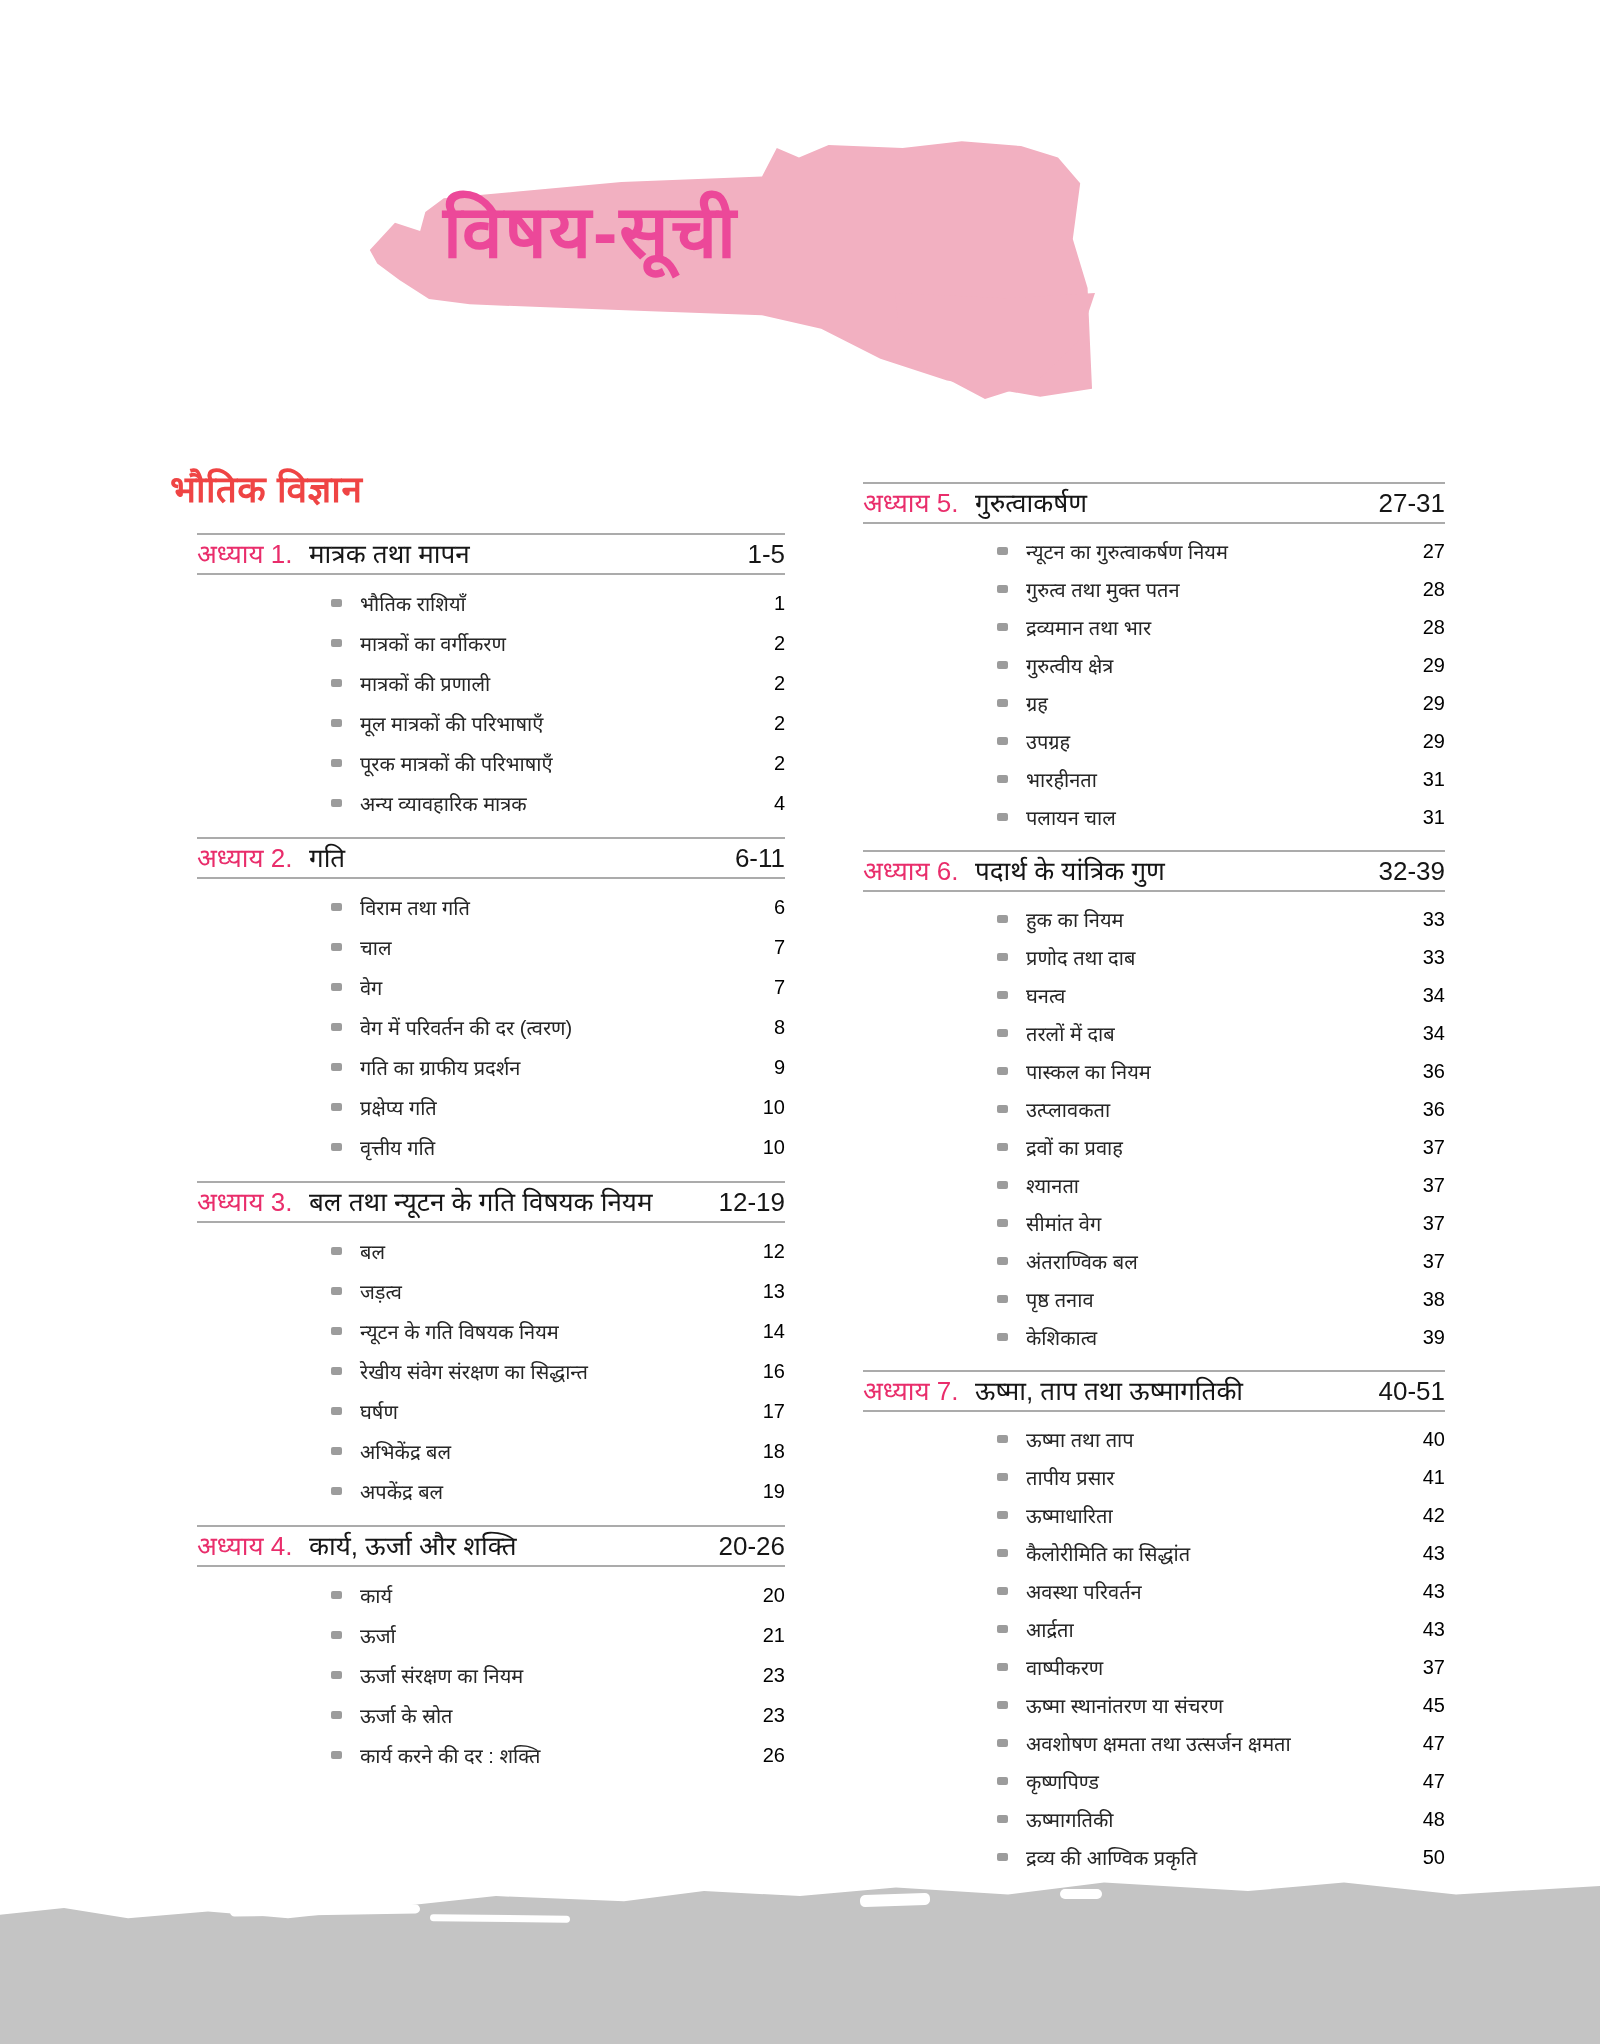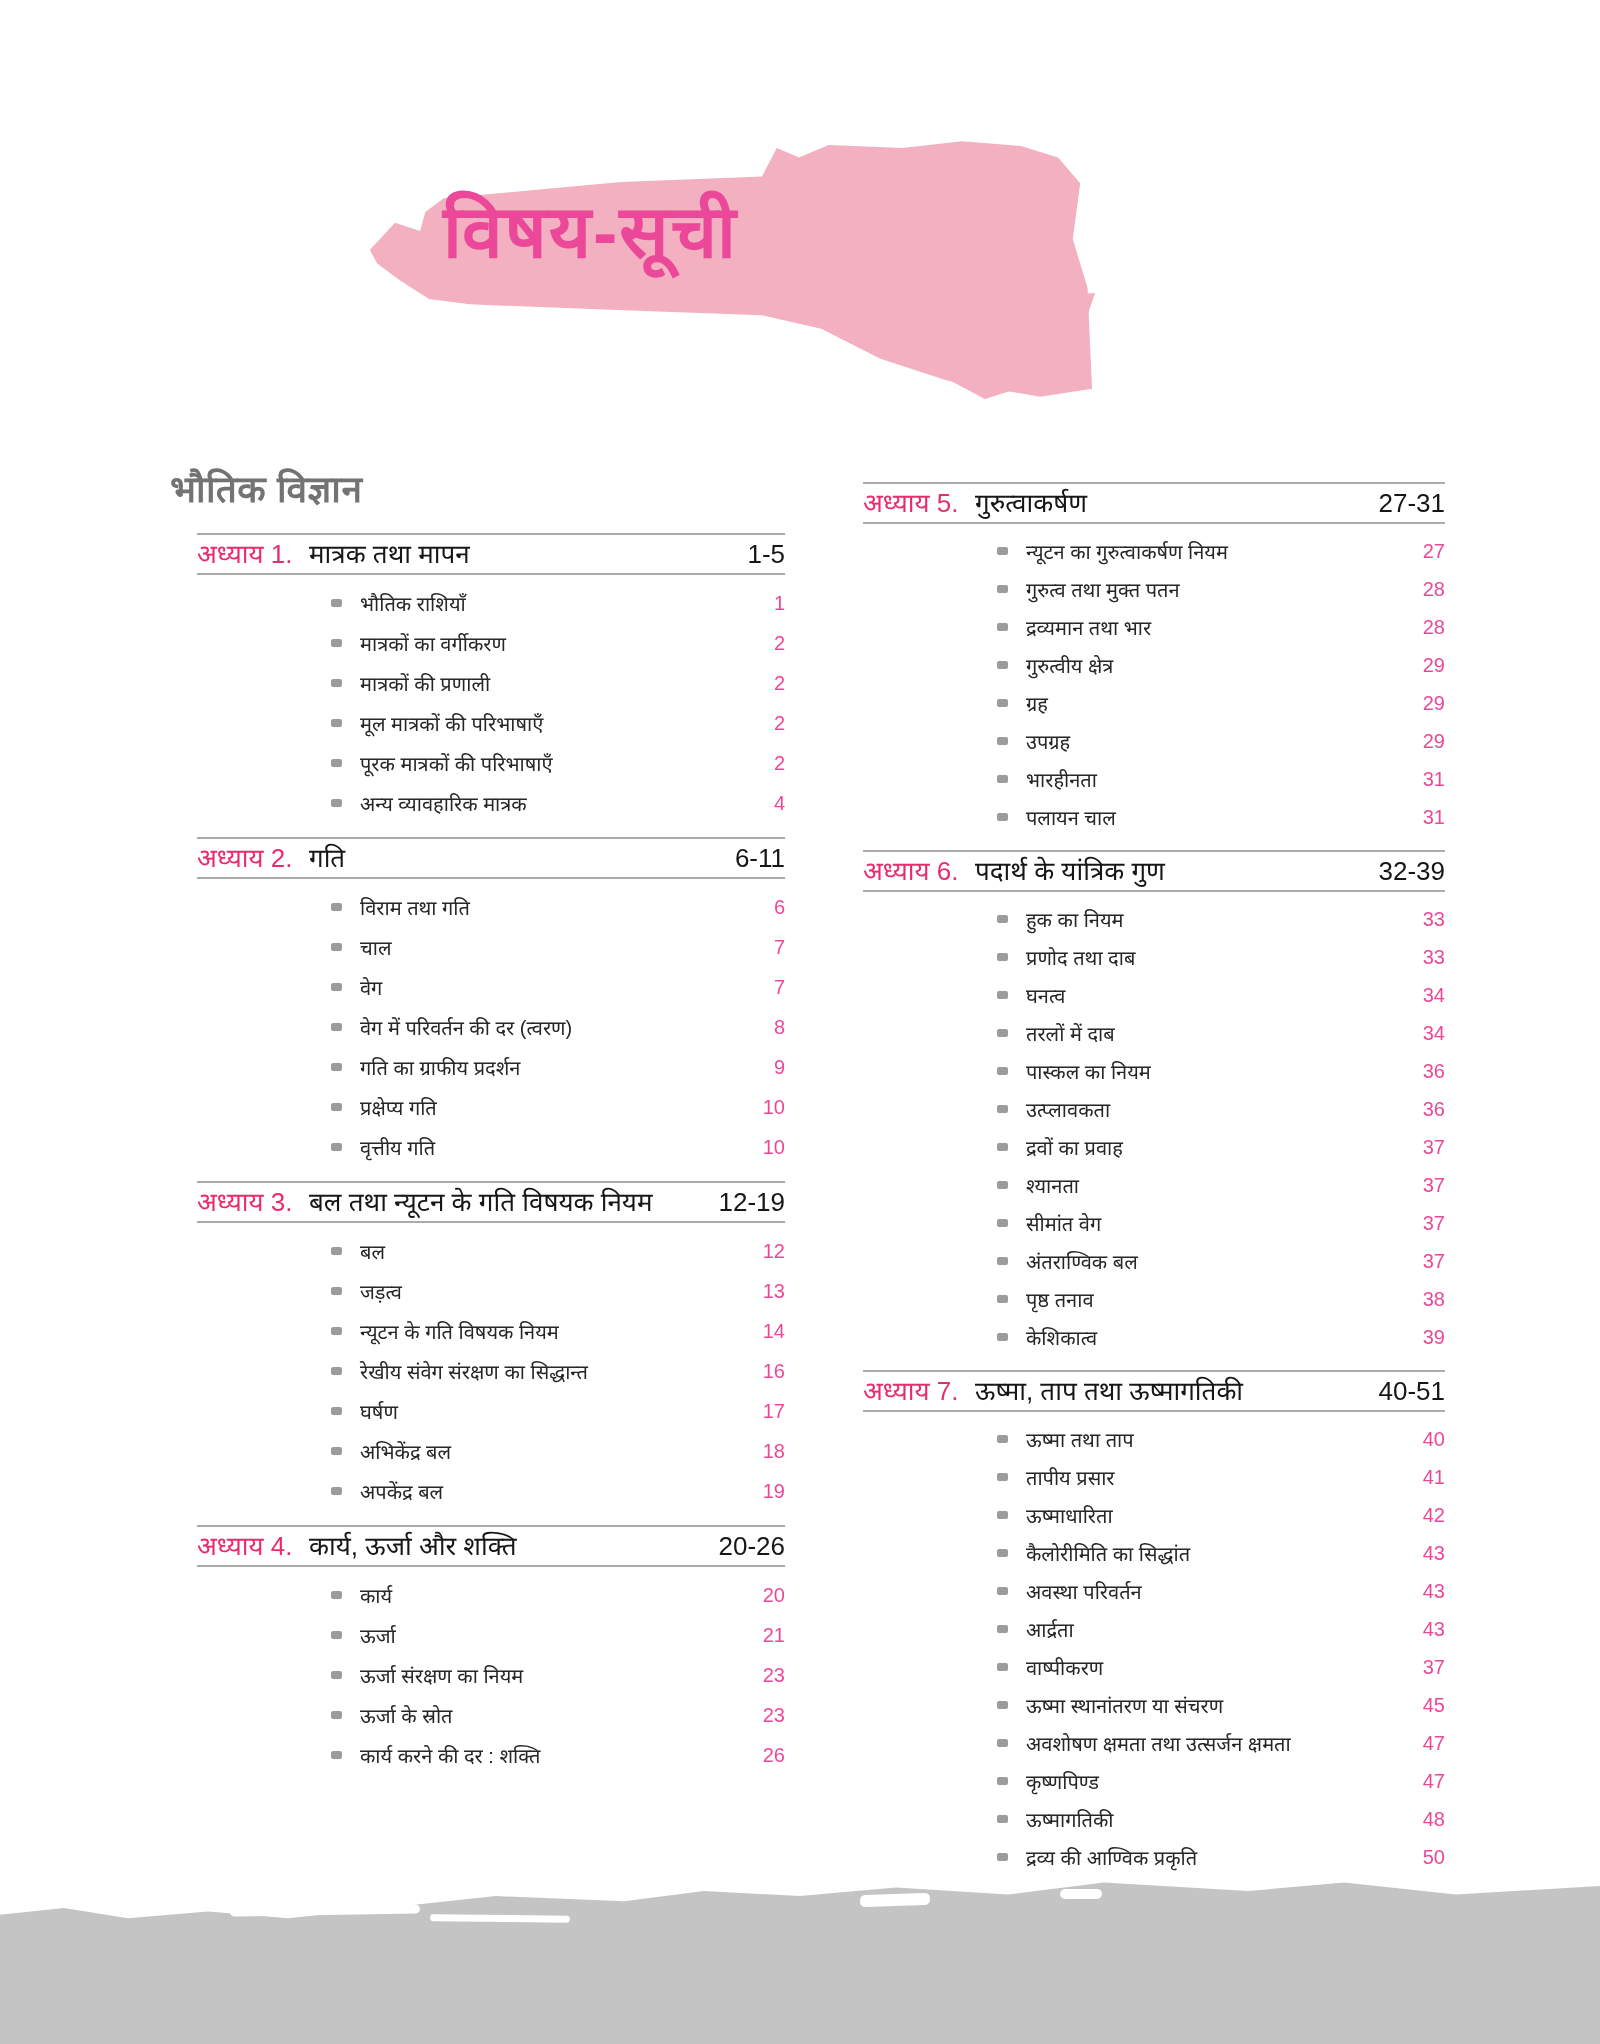--- a/index.html
+++ b/index.html
@@ -21,21 +21,21 @@
     position:absolute;left:540px;top:160px;width:200px;height:106px;background:var(--pink,#f2b0c1);
     clip-path:polygon(0 0,55% 5%,100% 0,92% 45%,70% 85%,45% 100%,15% 70%,2% 35%);
   }
   .banner-title{
     position:absolute;left:88px;top:46px;font-size:73px;font-weight:bold;color:#ec4899;
     letter-spacing:2px;white-space:nowrap;
   }
 
   
   .heading{
-    position:absolute;left:170px;top:462px;margin:0;font-size:37px;font-weight:bold;color:#737373;
+    position:absolute;left:170px;top:462px;margin:0;font-size:37px;font-weight:bold;color:#ef4444;
     letter-spacing:0.5px;
   }
 
   
   .col{position:absolute;}
   .col-left{left:197px;top:533px;width:588px;}
   .col-right{left:863px;top:482px;width:582px;}
 
   .chapter{margin-top:14px;}
   .col > .chapter:first-child{margin-top:0;}
@@ -50,21 +50,21 @@
   .ch-pages{flex:none;font-size:26px;}
 
   .chapter-items{list-style:none;margin:8px 0 0 0;padding:0 0 0 134px;}
   .toc-item{display:flex;align-items:center;height:40px;font-size:20px;color:#262626;}
   .col-right .toc-item{height:38px;}
   .bullet{
     flex:none;width:11px;height:8px;border-radius:2px;background:var(--bullet,#9c9c9c);
     margin-right:18px;
   }
   .item-title{flex:1;white-space:nowrap;}
-  .item-page{flex:none;color:#ec4899;}
+  .item-page{flex:none;color:#000000;}
 
   
   .footer{
     position:absolute;left:0;bottom:0;width:1600px;height:170px;background:var(--gray,#c4c4c4);
     clip-path:polygon(0 24%,4% 20%,8% 26%,13% 22%,18% 26%,24% 20%,31% 13%,39% 16%,44% 10%,
       50% 13%,56% 8%,63% 12%,69% 5%,78% 10%,84% 5%,91% 12%,100% 7%,100% 100%,0 100%);
   }
   .streak{position:absolute;background:#ffffff;border-radius:5px;}
   .s1{left:230px;top:1906px;width:190px;height:9px;transform:rotate(-1deg);}
   .s2{left:430px;top:1915px;width:140px;height:7px;transform:rotate(0.6deg);}

